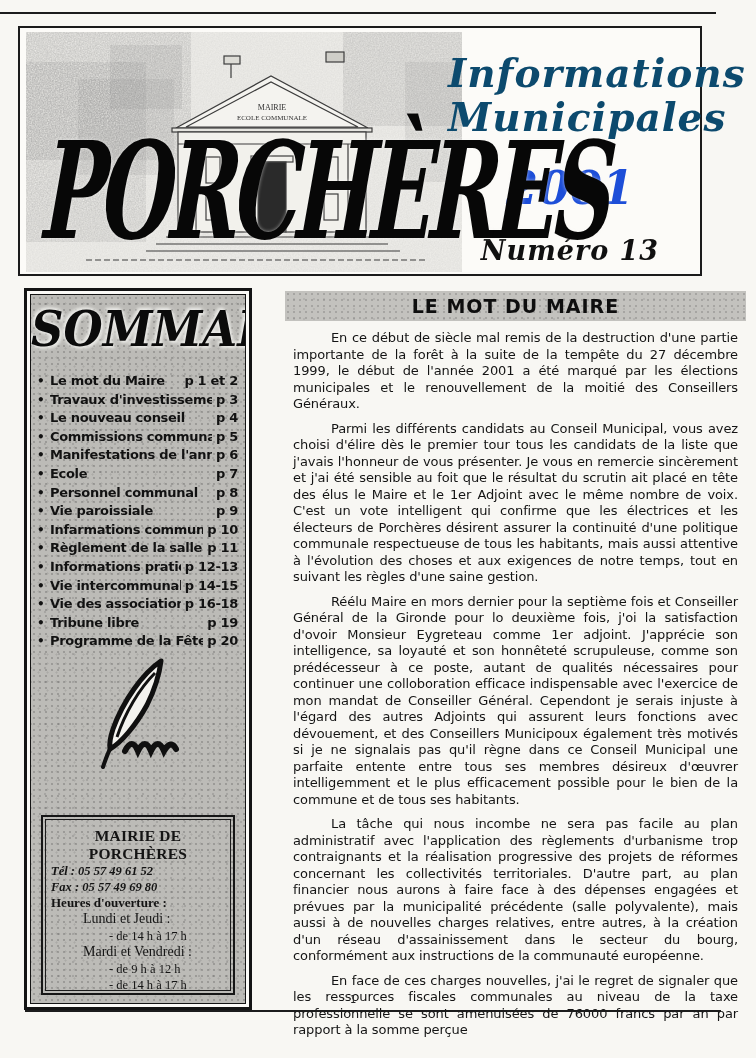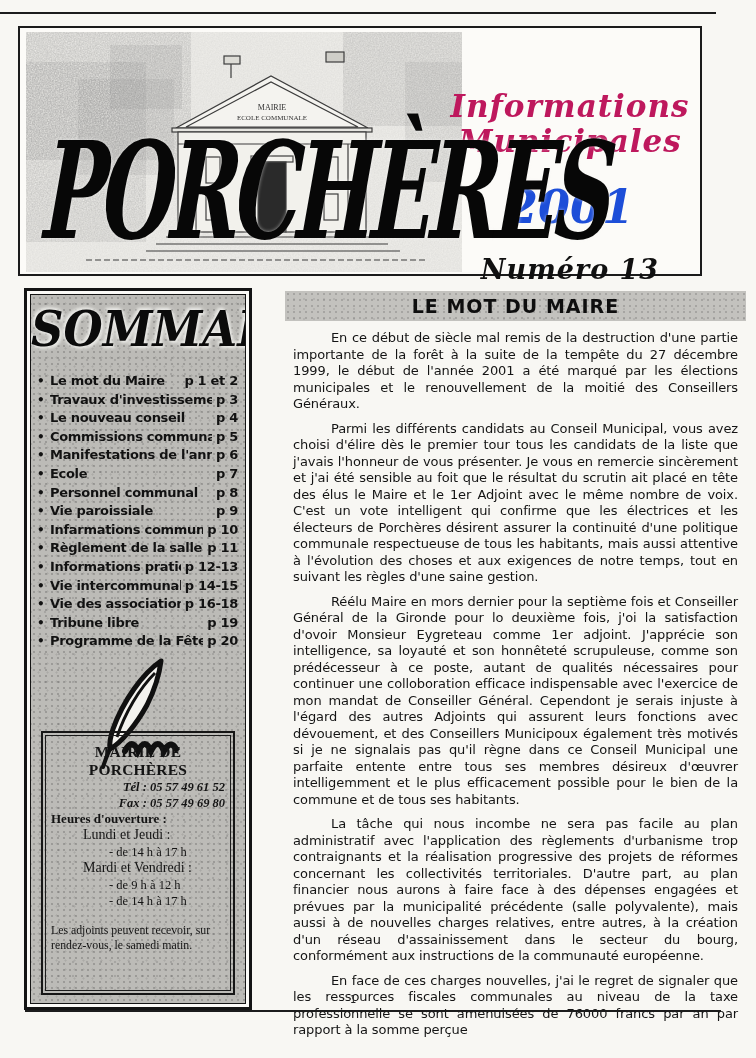--- a/index.html
+++ b/index.html
@@ -23,21 +23,21 @@
     font-family:"DejaVu Serif","Liberation Serif",serif;
     font-style:italic;font-weight:bold;font-size:84px;letter-spacing:-5px;
     color:#070707;transform:scaleY(1.6) skewX(-5deg);transform-origin:left top;
     white-space:nowrap;text-shadow:0 0 3px rgba(250,250,248,.6);
   }
   .masthead-right{
     position:absolute;right:8px;top:24px;width:244px;text-align:center;z-index:2;
   }
   .subtitle{
     font-family:"DejaVu Serif","Liberation Serif",serif;font-style:italic;font-weight:bold;
-    font-size:31px;line-height:1.12;color:#be185d;letter-spacing:1px;margin-top:37px;
+    font-size:39px;line-height:1.12;color:#0c4a6e;letter-spacing:1px;
   }
   .year{
     margin-top:26px;font-family:"DejaVu Serif","Liberation Serif",serif;
     font-style:italic;font-weight:bold;font-size:46px;line-height:1;color:#1d4ed8;
   }
   .issue{
     margin-top:24px;font-family:"DejaVu Serif","Liberation Serif",serif;
     font-style:italic;font-weight:bold;font-size:27px;color:#101010;letter-spacing:1px;
   }
 
@@ -65,30 +65,30 @@
     transform:scaleY(1.08);
   }
   .toc{list-style:none;margin:16px 0 0 0;padding:0 7px 0 6px;}
   .toc li{display:flex;align-items:baseline;line-height:18.6px;font-size:13px;font-weight:bold;color:#121212;}
   .toc .bullet{width:13px;font-size:12px;}
   .toc .toc-label{flex:1;letter-spacing:-0.3px;white-space:nowrap;overflow:hidden;}
   .toc .toc-page{white-space:nowrap;padding-left:4px;letter-spacing:-0.3px;}
   .quill{margin:4px auto 0 auto;width:130px;height:118px;}
 
   .mairie-box-outer{
-    position:absolute;left:10px;right:10px;bottom:8px;height:264px;
+    position:absolute;left:10px;right:10px;bottom:8px;height:180px;
     border:2px solid #161616;padding:2px;box-sizing:border-box;
   }
   .mairie-box-inner{
     width:100%;height:100%;box-sizing:border-box;border:1px solid #1b1b1b;
     font-family:"Liberation Serif","DejaVu Serif",serif;color:#141414;
     padding:7px 5px 4px 5px;
   }
   .mairie-title{text-align:center;font-weight:bold;font-size:15.5px;letter-spacing:.2px;}
-  .mairie-tel,.mairie-fax{text-align:right;font-style:italic;font-weight:bold;font-size:12.5px;line-height:16px;}
+  .mairie-tel,.mairie-fax{text-align:left;font-style:italic;font-weight:bold;font-size:12.5px;line-height:16px;}
   .hours-title{font-weight:bold;font-size:13px;}
   .hours-days{padding-left:32px;font-size:14px;line-height:16.5px;}
   .hours-time{padding-left:58px;font-size:12.5px;line-height:16.5px;}
   .mairie-note{margin-top:13px;font-size:11.8px;line-height:15px;}
 
   
   .article{position:absolute;left:285px;top:291px;width:461px;}
   .article-title{
     height:30px;display:flex;align-items:center;justify-content:center;
     font-weight:bold;font-size:19px;letter-spacing:1px;color:#0e0e0e;

